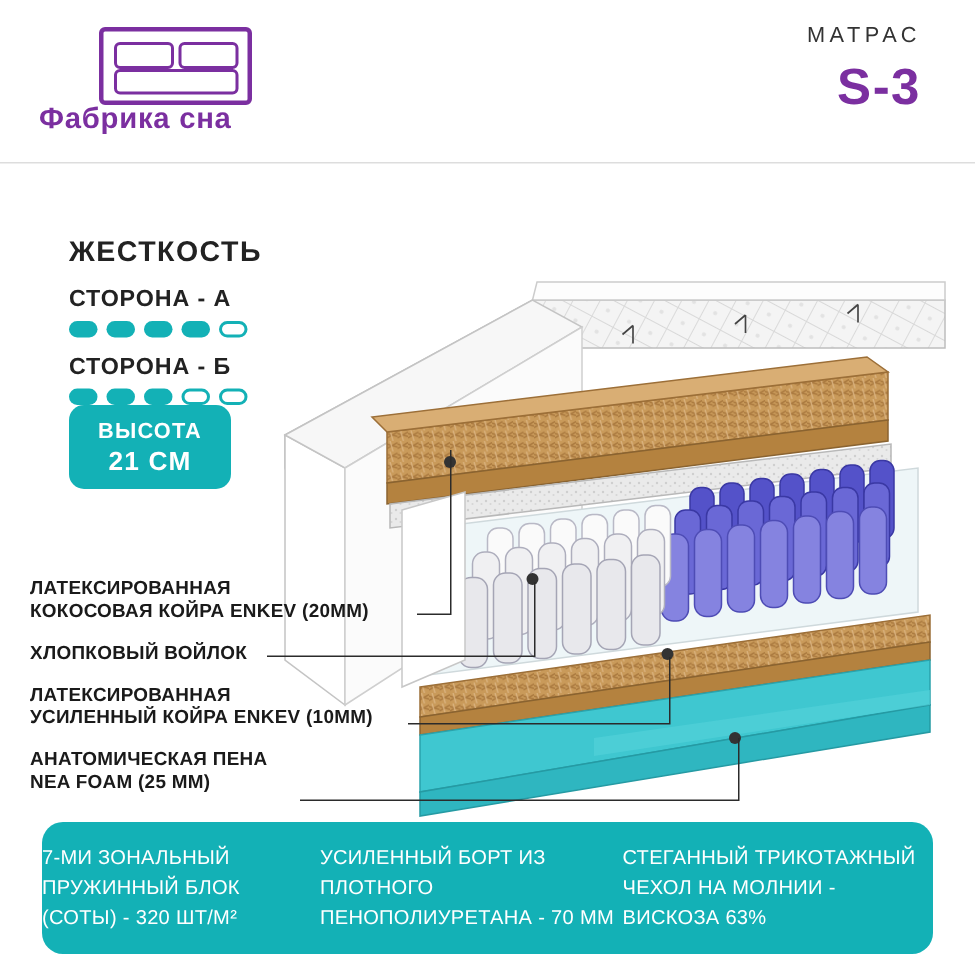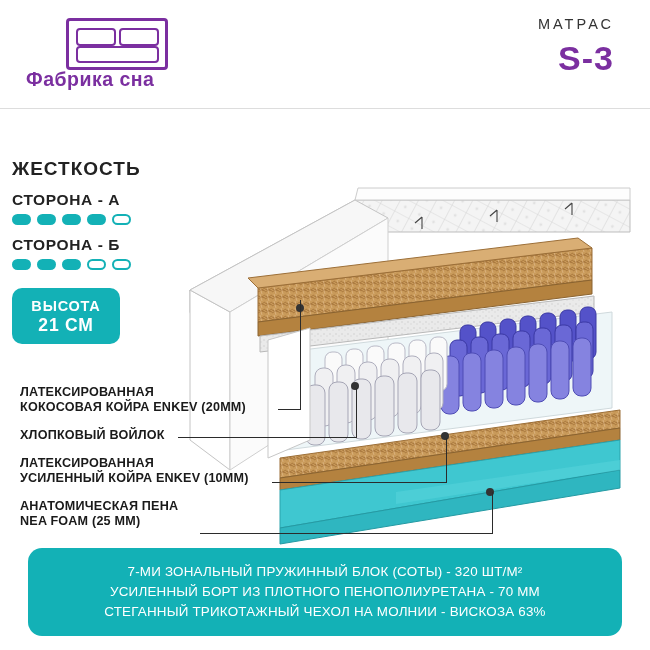--- a/index.html
+++ b/index.html
@@ -33,30 +33,30 @@
   }
 
   .hdr-right{position:absolute;right:36px;top:16px;text-align:right;}
   .hdr-label{font-size:14.5px;letter-spacing:3px;color:#333;}
   .hdr-model{
     font-size:34px;font-weight:bold;color:#7b2fa0;
     line-height:48px;margin-top:2px;letter-spacing:1px;
   }
 
   
-  .spec{position:absolute;left:12px;top:158px;width:230px;}
+  .spec{position:absolute;left:46px;top:158px;width:230px;}
   .spec-title{font-size:19px;font-weight:bold;letter-spacing:1px;color:#222;}
   .side-row{margin-top:11px;}
   .side-name{font-size:15.5px;font-weight:bold;letter-spacing:.6px;color:#222;}
   .dots{margin-top:5px;display:flex;gap:6px;}
   .dot{width:19px;height:11px;border-radius:6px;background:#13b1b6;}
   .dot.off{background:#fff;border:2px solid #13b1b6;width:15px;height:7px;}
 
   .height-badge{
-    margin-top:18px;width:108px;height:56px;border-radius:10px;
+    width:108px;height:56px;border-radius:10px;
     background:#13b1b6;color:#fff;display:flex;flex-direction:column;
     align-items:center;justify-content:center;line-height:19px;
   }
   .height-badge .l1{font-size:14.5px;font-weight:bold;letter-spacing:.8px;}
   .height-badge .l2{font-size:17.5px;font-weight:bold;letter-spacing:.8px;}
 
   
   .callouts{position:absolute;left:20px;top:385px;width:300px;}
   .callout{margin-bottom:13px;}
   .callout div{font-size:12.6px;font-weight:bold;line-height:15px;letter-spacing:.2px;color:#1a1a1a;}
@@ -68,21 +68,21 @@
   .hline{height:1px;}
 
   
   .art{position:absolute;left:160px;top:140px;width:480px;height:420px;}
   .art svg{display:block;}
 
   
   .footer{
     position:absolute;left:28px;right:28px;bottom:14px;height:88px;
     background:#13b1b6;border-radius:14px;color:#fff;
-    display:flex;flex-direction:column;align-items:center;justify-content:center;
+    display:flex;align-items:center;justify-content:center;
     text-align:left;
   }
   .footer .ln{font-size:13.4px;line-height:20px;letter-spacing:.2px;}
 </style>
 </head>
 <body>
 
 <div class="page">
 
   <div class="header">

